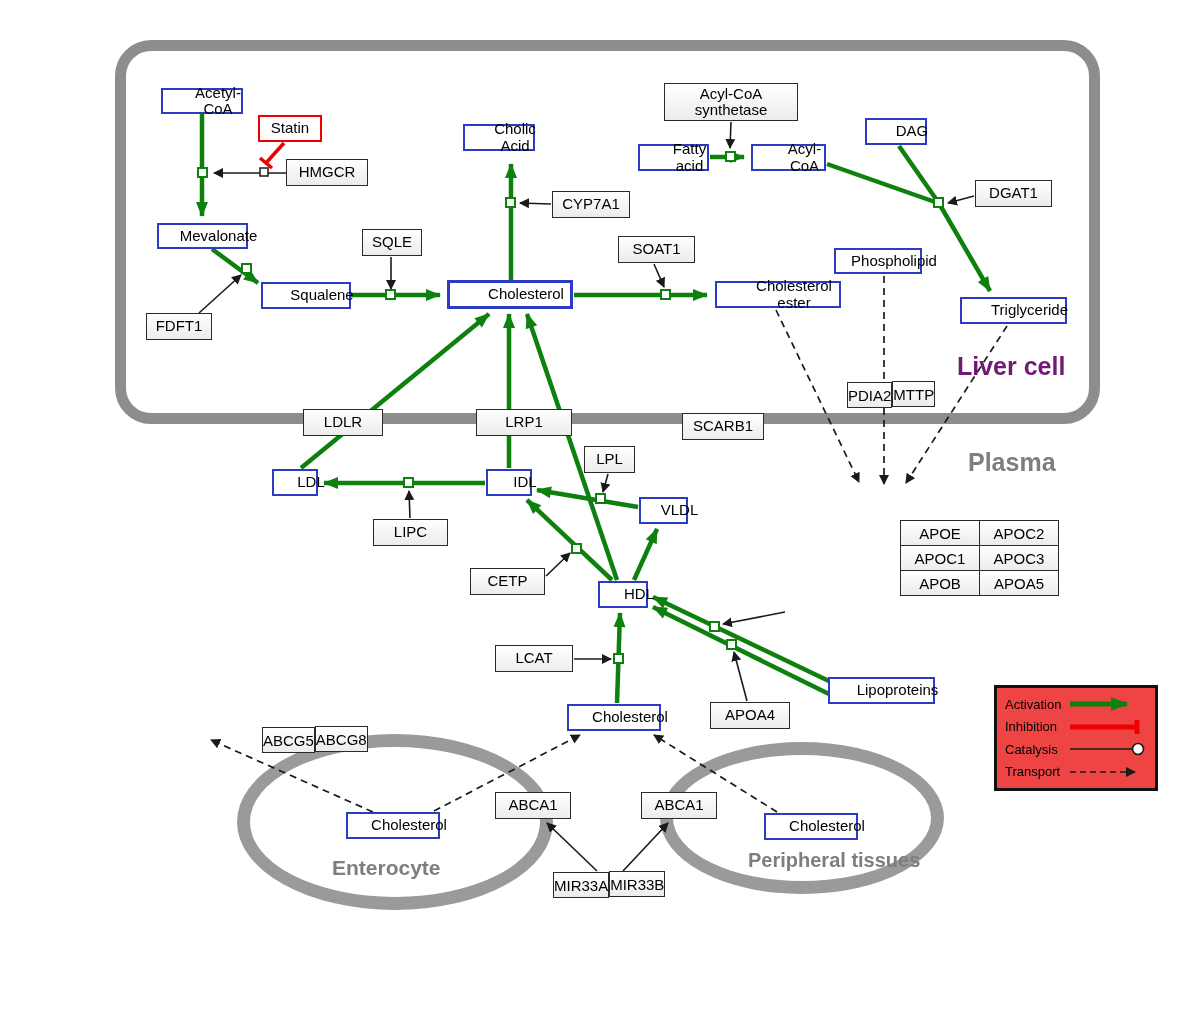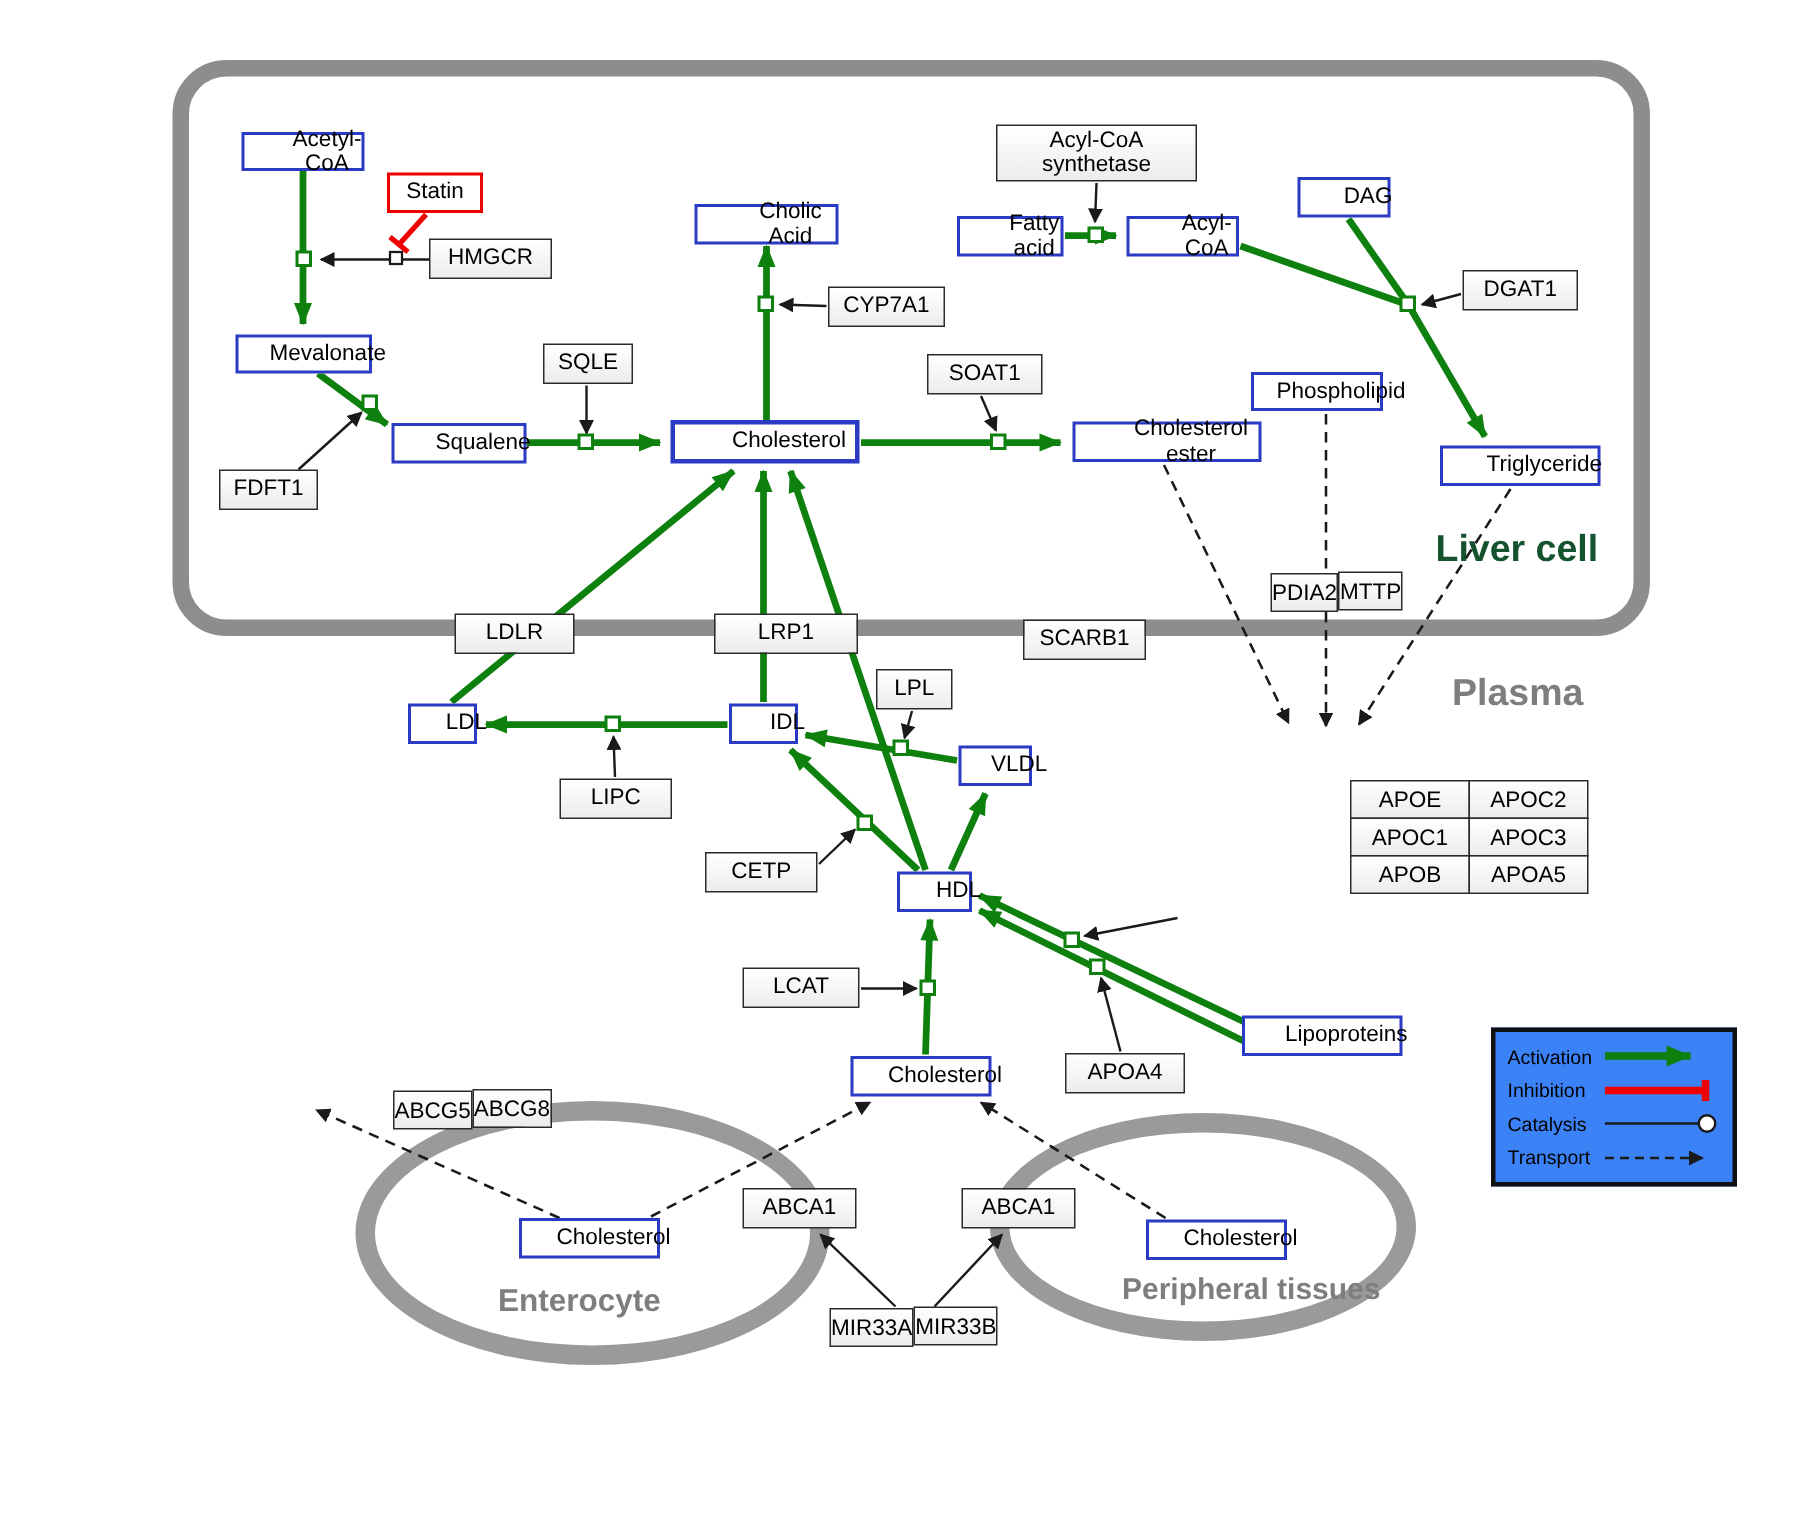--- a/index.html
+++ b/index.html
@@ -8,21 +8,21 @@
   #canvas { position: relative; width: 1200px; height: 1013px; background: #fff; overflow: hidden; }
 
   .compartment { position: absolute; z-index: 1; background: transparent; }
   .liver-shape { left: 115px; top: 40px; width: 985px; height: 384px;
                  border: 11px solid var(--compartment-gray, #8d8d8d); border-radius: 36px; }
   .ellipse { border-radius: 50%; border: 13px solid #9a9a9a; }
   .enterocyte-shape { left: 237px; top: 734px; width: 316px; height: 176px; }
   .peripheral-shape { left: 660px; top: 742px; width: 284px; height: 152px; }
 
   .comp-label { position: absolute; z-index: 3; font-weight: bold; color: var(--label-gray, #7e7e7e); }
-  .liver-label { left: 957px; top: 352px; font-size: 25px; color: #14532d; }
+  .liver-label { left: 957px; top: 352px; font-size: 25px; color: #701a75; }
   .plasma-label { left: 968px; top: 448px; font-size: 25px; }
   .enterocyte-label { left: 332px; top: 856px; font-size: 21px; }
   .peripheral-label { left: 748px; top: 849px; font-size: 20px; }
 
   #edges { position: absolute; left: 0; top: 0; z-index: 5; }
   .act { stroke: var(--activation-green, #0d800d); stroke-width: 4.5; fill: none; }
   .cat { stroke: #1a1a1a; stroke-width: 1.6; fill: none; }
   .inh { stroke: var(--inhibition-red, #ee0000); stroke-width: 3.5; fill: none; }
   .tra { stroke: #1a1a1a; stroke-width: 1.7; fill: none; stroke-dasharray: 7 5; }
   .rx  { fill: #ffffff; stroke: var(--activation-green, #0d800d); stroke-width: 2; }
@@ -41,21 +41,21 @@
                  justify-content: center; font-size: 15px; }
   .stack .cell:first-child { margin-top: 0; }
 
   .apo-grid { position: absolute; left: 901px; top: 521px; z-index: 10; display: grid;
               grid-template-columns: 79px 79px; }
   .apo-grid .cell { height: 26px; margin-left: -1px; margin-top: -1px; border: 1px solid #2a2a2a;
                     background: linear-gradient(#ffffff, #ececec); display: flex; align-items: center;
                     justify-content: center; font-size: 15px; }
 
   .legend { position: absolute; left: 994px; top: 685px; width: 164px; height: 106px;
-            border: 3px solid #111; background: #3b82f6; z-index: 20; padding: 5px 8px;
+            border: 3px solid #111; background: #ef4444; z-index: 20; padding: 5px 8px;
             display: flex; flex-direction: column; justify-content: space-between; }
   .legend-row { display: flex; align-items: center; justify-content: space-between; height: 22px; }
   .legend-row .ltext { font-size: 13px; color: #000; }
 </style>
 </head>
 <body>
 
 <div id="canvas">
 
   <div class="compartment liver-shape"></div>
@@ -139,21 +139,21 @@
     <rect class="rx" x="614" y="654" width="9" height="9"></rect>
     <rect class="rx" x="710" y="622" width="9" height="9"></rect>
     <rect class="rx" x="727" y="640" width="9" height="9"></rect>
     <rect class="wx" x="260" y="168" width="8" height="8"></rect>
   </svg>
 
   <div class="node met" style="left:161px;top:88px;width:82px;height:26px">Acetyl-CoA</div>
   <div class="node met" style="left:157px;top:223px;width:91px;height:26px">Mevalonate</div>
   <div class="node met" style="left:261px;top:282px;width:90px;height:27px">Squalene</div>
   <div class="node met met-strong" style="left:447px;top:280px;width:126px;height:29px">Cholesterol</div>
-  <div class="node met" style="left:463px;top:136px;width:96px;height:27px">Cholic Acid</div>
+  <div class="node met" style="left:463px;top:124px;width:72px;height:27px">Cholic Acid</div>
   <div class="node met" style="left:638px;top:144px;width:71px;height:27px">Fatty acid</div>
   <div class="node met" style="left:751px;top:144px;width:75px;height:27px">Acyl-CoA</div>
   <div class="node met" style="left:865px;top:118px;width:62px;height:27px">DAG</div>
   <div class="node met" style="left:834px;top:248px;width:88px;height:26px">Phospholipid</div>
   <div class="node met" style="left:960px;top:297px;width:107px;height:27px">Triglyceride</div>
   <div class="node met" style="left:715px;top:281px;width:126px;height:27px">Cholesterol ester</div>
   <div class="node met" style="left:272px;top:469px;width:46px;height:27px">LDL</div>
   <div class="node met" style="left:486px;top:469px;width:46px;height:27px">IDL</div>
   <div class="node met" style="left:639px;top:497px;width:49px;height:27px">VLDL</div>
   <div class="node met" style="left:598px;top:581px;width:50px;height:27px">HDL</div>

